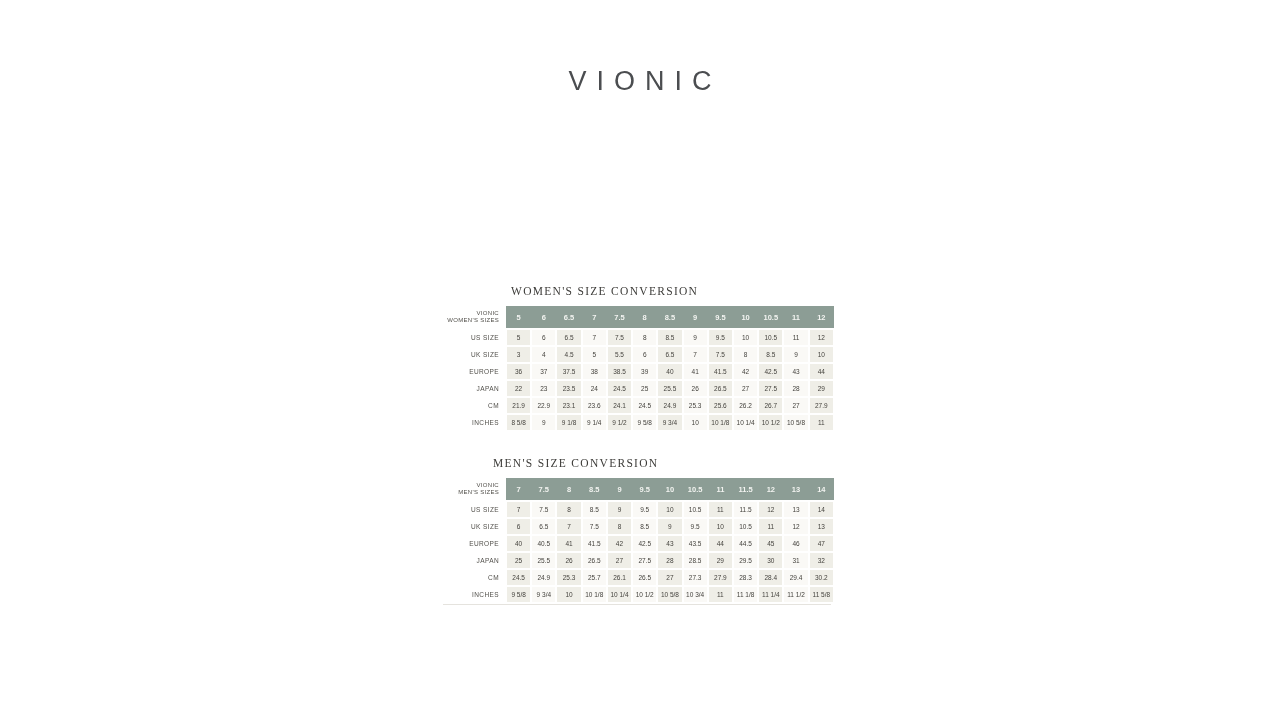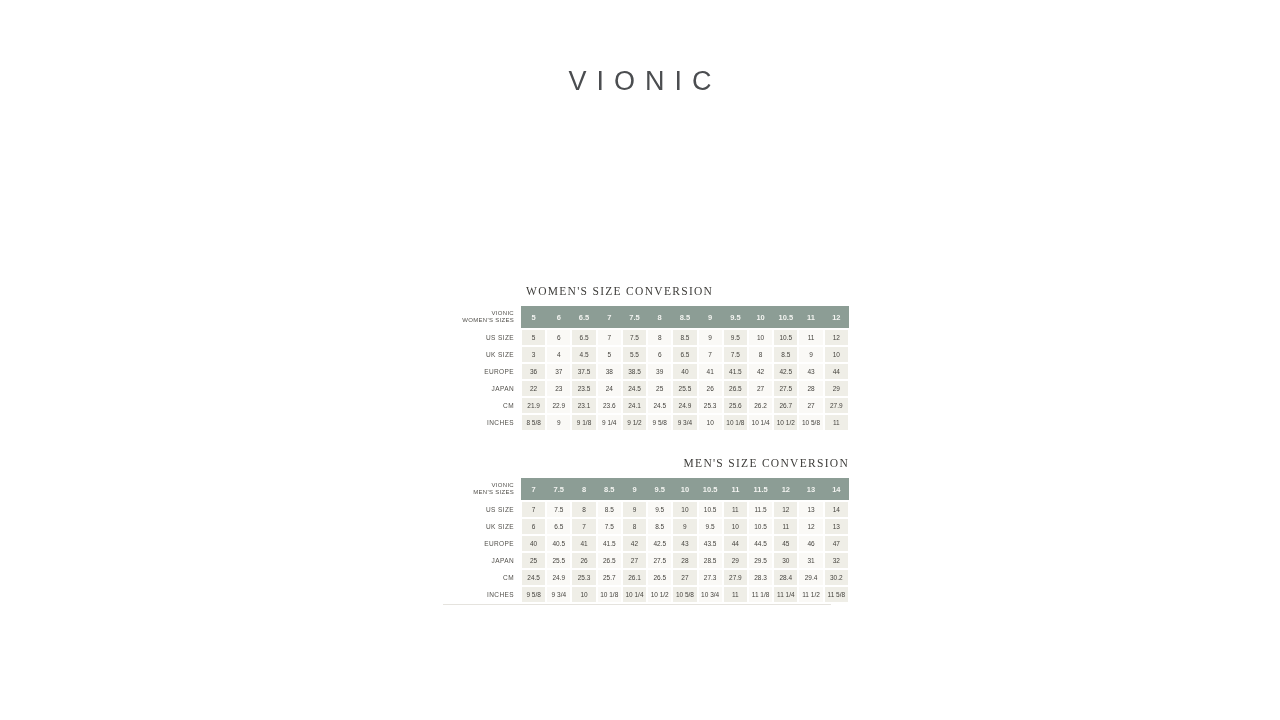--- a/index.html
+++ b/index.html
@@ -7,31 +7,31 @@
   body {
     width:1280px; height:720px; position:relative; overflow:hidden;
     font-family:"Liberation Sans", sans-serif;
   }
   .logo {
     position:absolute; top:66px; left:0; width:1280px;
     text-align:center; font-size:27px; font-weight:400;
     letter-spacing:10px; padding-left:10px;
     color:var(--logo-text, #4b4d50);
   }
-  .section { position:absolute; left:461px; width:388px; }
+  .section { position:absolute; left:446px; width:388px; }
   .section.womens { top:284px; }
   .section.mens   { top:456px; }
   .section-title {
     font-family:"Liberation Serif", serif; font-weight:400;
     font-size:11.5px; letter-spacing:1.3px; line-height:14px;
     height:14px; margin-bottom:8px;
     color:var(--title-text, #3d3c39); white-space:nowrap;
   }
   .womens .section-title { padding-left:65px; }
-  .mens   .section-title { padding-left:47px;text-align:right; }
+  .mens   .section-title { padding-left:47px; }
 
   table.size-table {
     width:388px; table-layout:fixed;
     border-collapse:separate; border-spacing:0;
   }
   table.size-table col.lbl { width:60px; }
   th, td { font-weight:normal; vertical-align:middle; }
   th.corner {
     background:#ffffff; text-align:right; padding-right:7px;
     font-size:6px; line-height:7px; letter-spacing:0.3px;

